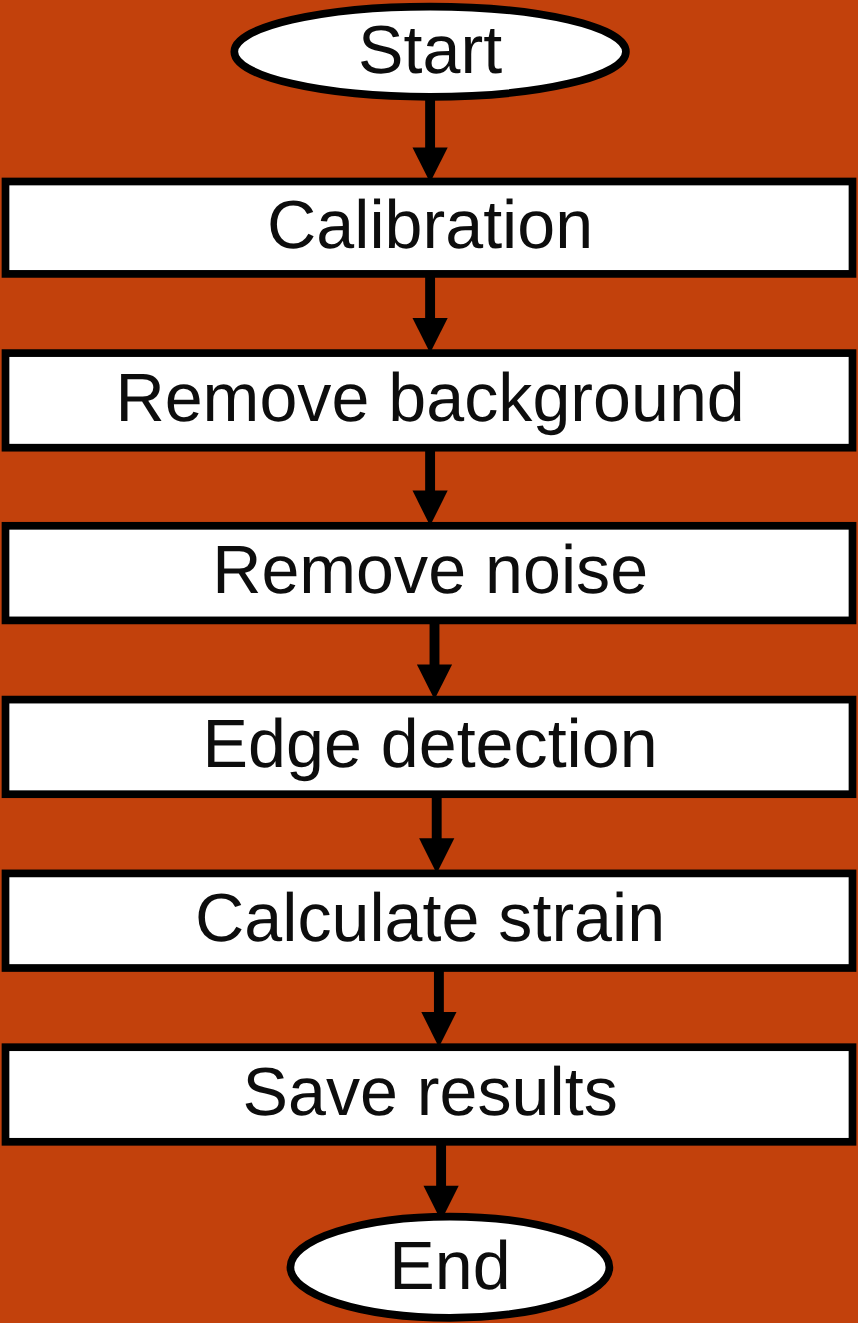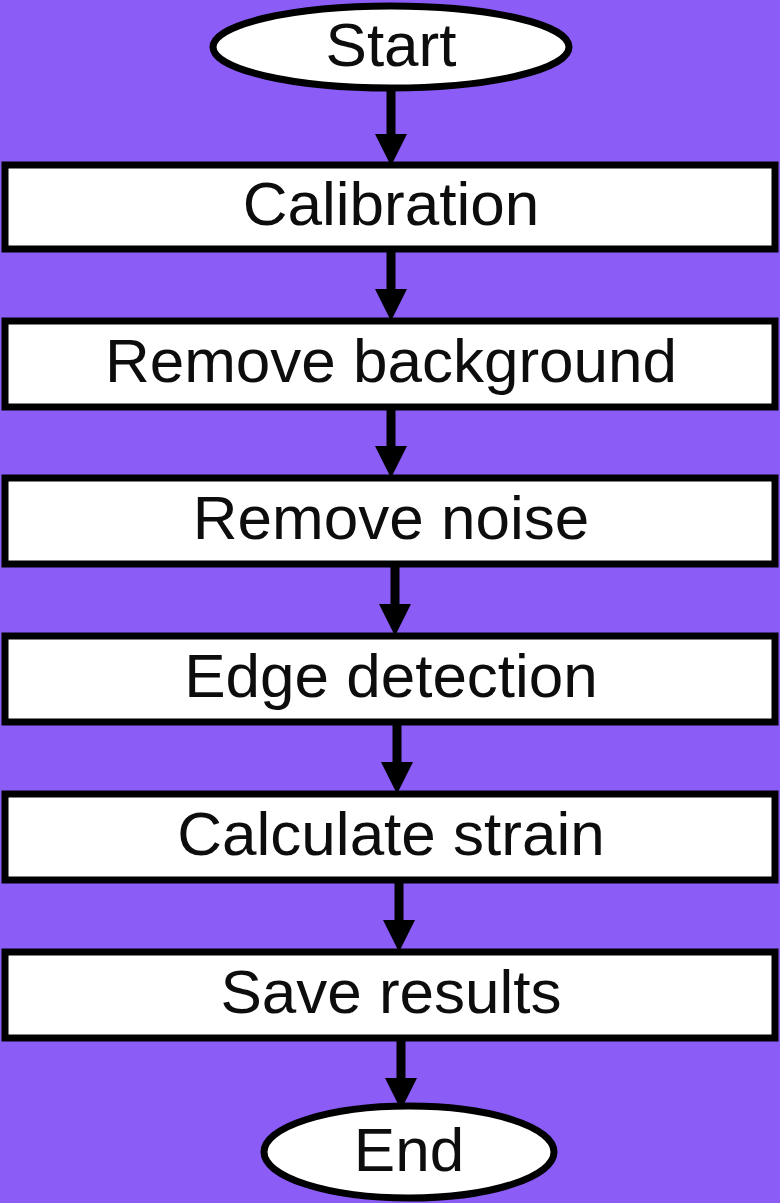--- a/index.html
+++ b/index.html
@@ -10,21 +10,21 @@
   body {
     width: 780px;
     height: 1203px;
     font-family: "Liberation Sans", sans-serif;
     overflow: hidden;
   }
   #flowchart-root {
     position: relative;
     width: 780px;
     height: 1203px;
-    background: #8b5cf6;
+    background: #c2410c;
   }
   svg#flowchart-svg {
     display: block;
     width: 780px;
     height: 1203px;
   }
   .node-shape {
     fill: #ffffff;
     stroke: #000000;
   }

